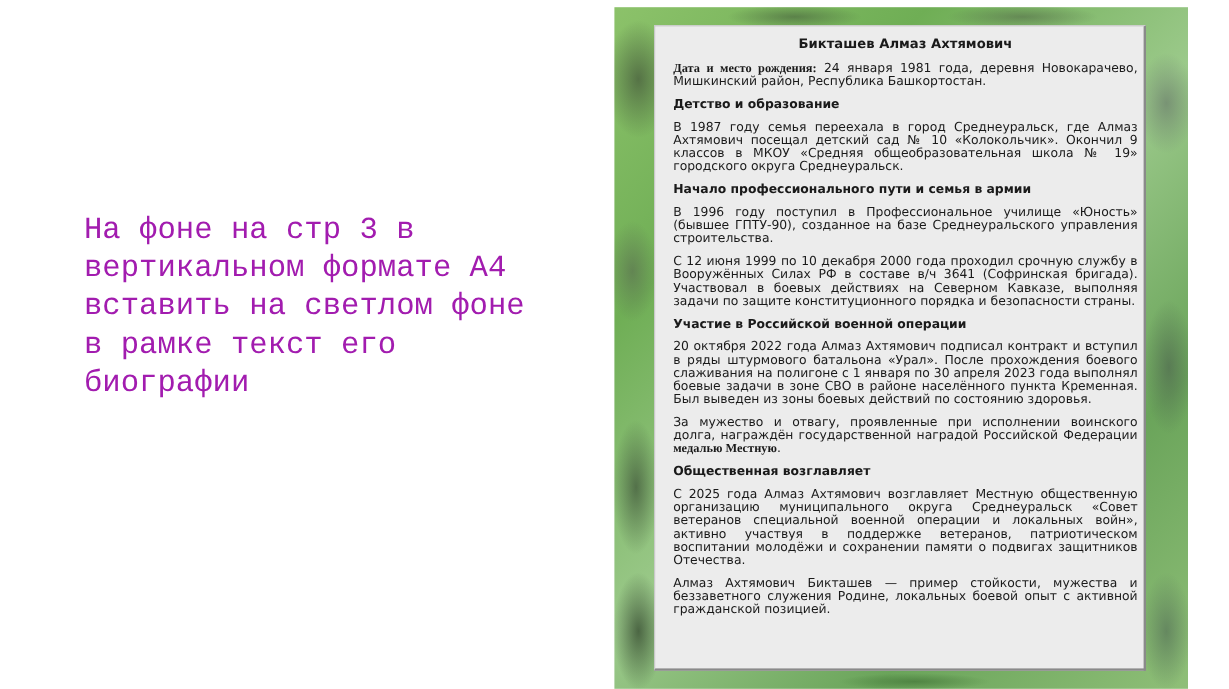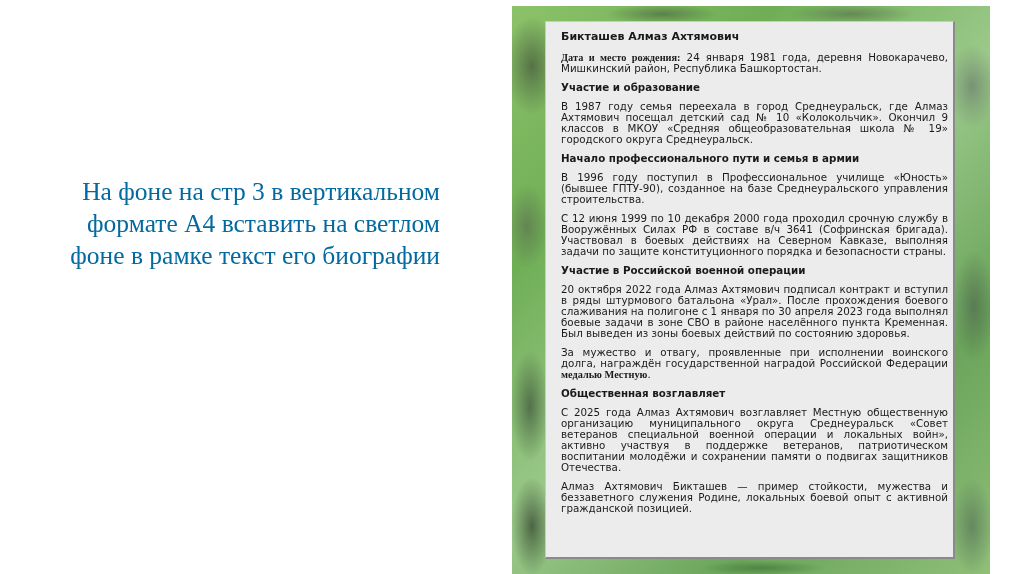--- a/index.html
+++ b/index.html
@@ -2,22 +2,22 @@
 <html><head>
   <meta charset="utf-8">
   <style>
     html, body { margin: 0; padding: 0; }
     body {
       width: 1024px; height: 574px; background: #ffffff; position: relative; overflow: hidden;
       font-family: "DejaVu Sans", sans-serif;
     }
     .left-title {
       position: absolute; left: 70px; top: 176px; width: 370px;
-      text-align: right; color: #0369a1;
-      font-family: Liberation Serif, serif;
+      text-align: left; color: #a21caf;
+      font-family: Liberation Mono, monospace;
       font-size: 25.5px; line-height: 32px; font-weight: 400;
     }
     .camo-frame {
       position: absolute; left: 512px; top: 6px; width: 478px; height: 568px;
       background:
         radial-gradient(ellipse 40px 70px at 20px 60px, rgba(70,90,60,0.75), transparent 70%),
         radial-gradient(ellipse 30px 60px at 15px 220px, rgba(90,110,80,0.65), transparent 70%),
         radial-gradient(ellipse 28px 80px at 18px 400px, rgba(60,80,55,0.7), transparent 70%),
         radial-gradient(ellipse 30px 70px at 20px 520px, rgba(50,70,45,0.75), transparent 70%),
         radial-gradient(ellipse 35px 60px at 460px 80px, rgba(110,130,110,0.75), transparent 70%),
@@ -33,38 +33,38 @@
       background: #ececec;
       border: 1px solid #c9c9c9;
       border-right: 2px solid #8a8a8a;
       border-bottom: 2px solid #8a8a8a;
       box-sizing: border-box;
       padding: 9px 5px 0 15px;
       color: #1a1a1a;
       font-size: 10.3px; line-height: 11px;
     }
     .bio-name {
-      font-weight: bold; font-size: 11px; margin: 0 0 10px 0;
+      text-align: center; font-weight: bold; font-size: 11px; margin: 0 0 10px 0;
     }
     .para { text-align: justify; margin: 0 0 8px 0; }
     .heading { font-weight: bold; margin: 0 0 8px 0; }
     b { font-weight: bold; font-family: Liberation Serif, serif; }
   </style>
 </head>
 <body>
 
 <div class="left-title">На фоне на стр 3 в вертикальном формате А4 вставить на светлом фоне в рамке текст его биографии</div>
 
 <div class="camo-frame">
   <div class="panel">
     <div class="bio-name">Бикташев Алмаз Ахтямович</div>
 
     <p class="para"><b>Дата и место рождения:</b><span> 24 января 1981 года, деревня Новокарачево, Мишкинский район, Республика Башкортостан.</span></p>
 
-    <div class="heading">Участие и образование</div>
+    <div class="heading">Детство и образование</div>
     <p class="para">В 1987 году семья переехала в город Среднеуральск, где Алмаз Ахтямович посещал детский сад № 10 «Колокольчик». Окончил 9 классов в МКОУ «Средняя общеобразовательная школа № 19» городского округа Среднеуральск.</p>
 
     <div class="heading">Начало профессионального пути и семья в армии</div>
     <p class="para">В 1996 году поступил в Профессиональное училище «Юность» (бывшее ГПТУ-90), созданное на базе Среднеуральского управления строительства.</p>
     <p class="para">С 12 июня 1999 по 10 декабря 2000 года проходил срочную службу в Вооружённых Силах РФ в составе в/ч 3641 (Софринская бригада). Участвовал в боевых действиях на Северном Кавказе, выполняя задачи по защите конституционного порядка и безопасности страны.</p>
 
     <div class="heading">Участие в Российской военной операции</div>
     <p class="para">20 октября 2022 года Алмаз Ахтямович подписал контракт и вступил в ряды штурмового батальона «Урал». После прохождения боевого слаживания на полигоне с 1 января по 30 апреля 2023 года выполнял боевые задачи в зоне СВО в районе населённого пункта Кременная. Был выведен из зоны боевых действий по состоянию здоровья.</p>
     <p class="para"><span>За мужество и отвагу, проявленные при исполнении воинского долга, награждён государственной наградой Российской Федерации </span><b>медалью Местную</b><span>.</span></p>
 

